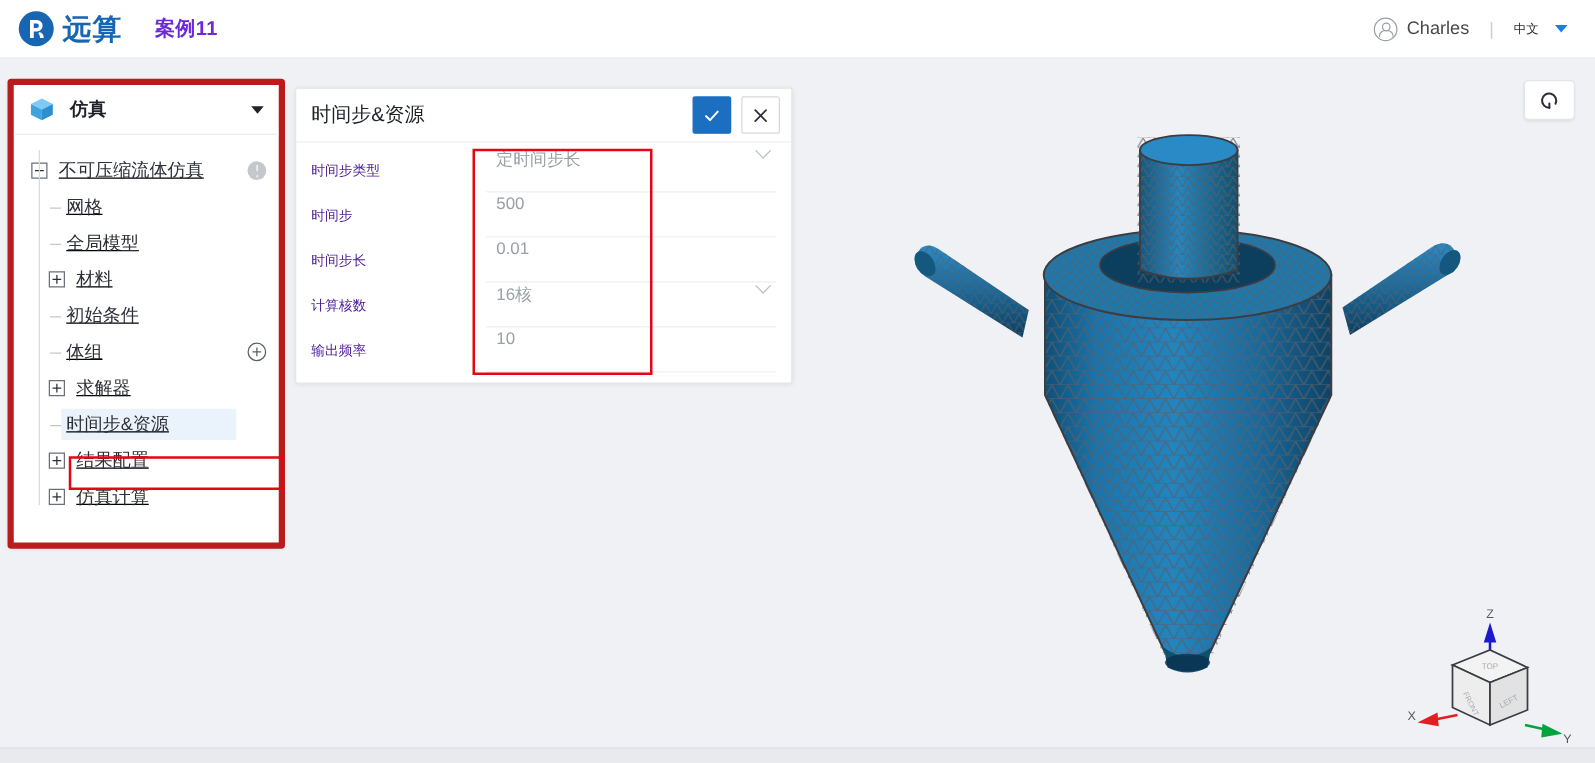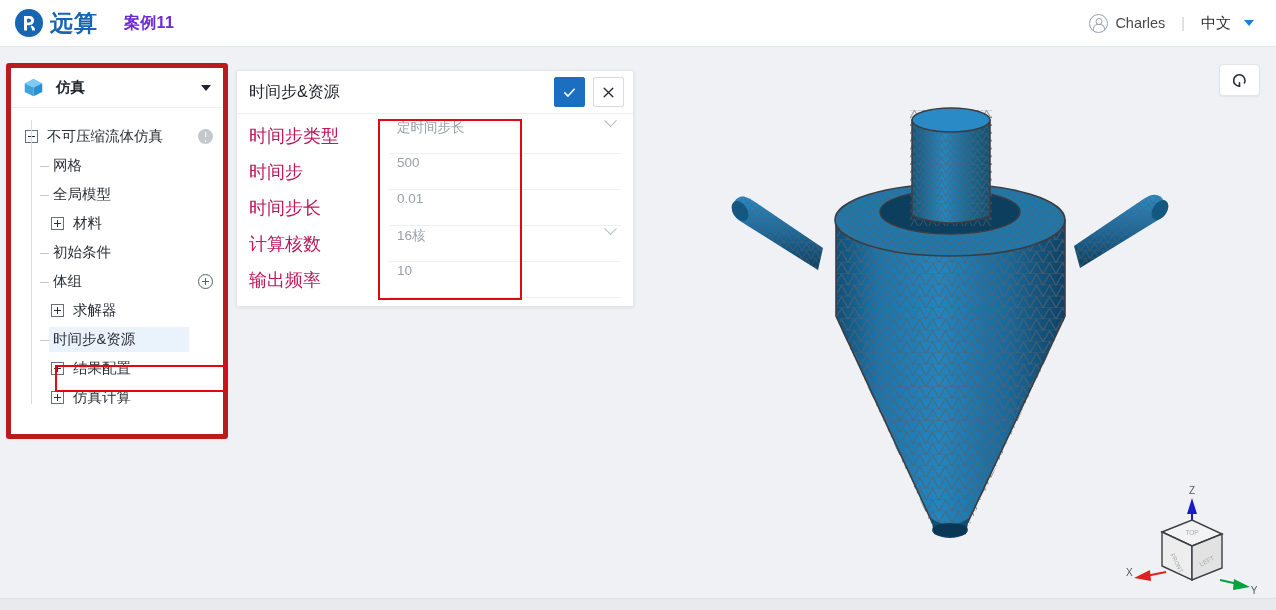--- a/index.html
+++ b/index.html
@@ -46,21 +46,21 @@
     border: 1.2px solid #9AA0A6;
   }
   .avatar-ring::after {
     content: ""; position: absolute; left: 50%; bottom: 1.4px;
     transform: translateX(-50%);
     width: 10px; height: 5.5px;
     border: 1.2px solid #9AA0A6; border-bottom: none;
     border-radius: 5px 5px 0 0;
   }
   .hdr-divider { color: #C9CDD4; margin: 0 16px; font-size: 14px; }
-  .lang-label { color: #2C2C2C; font-size: 15px; }
+  .lang-label { color: #2C2C2C; font-size: 10px; }
   .lang-caret {
     margin-left: 13px;
     width: 0; height: 0;
     border-left: 5.5px solid transparent;
     border-right: 5.5px solid transparent;
     border-top: 6.5px solid #1C7FE0;
   }
 
   
   .sidebar {
@@ -81,31 +81,31 @@
     margin-left: 12px; font-size: 14.5px;
     font-weight: bold; color: #1F2329;
   }
   .head-caret {
     margin-left: auto;
     width: 0; height: 0;
     border-left: 5.5px solid transparent;
     border-right: 5.5px solid transparent;
     border-top: 6.5px solid #1F2329;
   }
-  .tree { padding: 14px 0 22px 0; }
+  .tree { padding: 14px 0 22px 0; text-decoration: underline; }
   .tree-row {
     position: relative;
     display: flex; align-items: center;
     height: 29px;
     font-size: 14.5px; color: #2B2F36;
     padding-right: 10px;
   }
   .tree-row.root { padding-left: 14px; }
   .tree-row.child { padding-left: 42px; }
-  .tree-row.child-exp { padding-left: 40px; }
+  .tree-row.child-exp { padding-left: 28px; }
 
   .toggle-box {
     width: 13px; height: 13px; flex: 0 0 13px;
     border: 1px solid #6B7078;
     background: #fff;
     position: relative;
     margin-right: 9px;
   }
   .toggle-box::before {
     content: ""; position: absolute;
@@ -196,21 +196,21 @@
     display: flex; align-items: center; justify-content: center;
   }
   .props-body { padding: 4px 0 8px 0; }
   .form-row {
     display: flex; align-items: center;
     height: 36px;
     padding: 0 12px;
   }
   .form-label {
     width: 140px; flex: 0 0 140px;
-    font-size: 18px; color: #be185d;
+    font-size: 11px; color: #4c1d95;
   }
   .form-field {
     flex: 1;
     height: 35px;
     display: flex; align-items: flex-start;
     border-bottom: 1px solid #EDEFF2;
     padding: 0 6px 0 8px;
   }
   .form-value {
     font-size: 13.5px; color: #9AA0A6;

